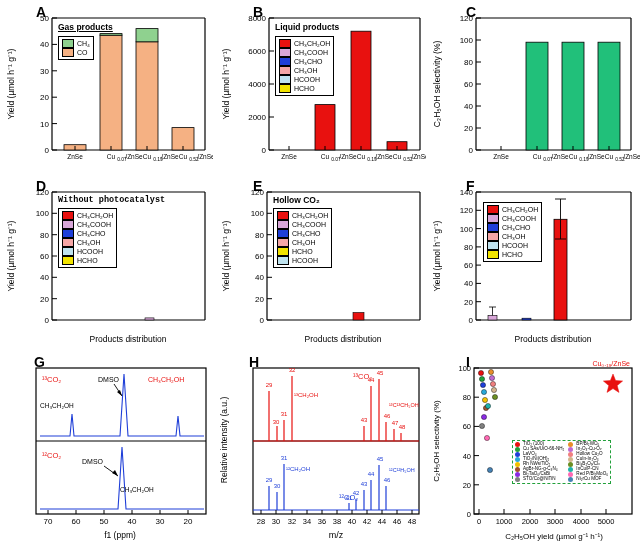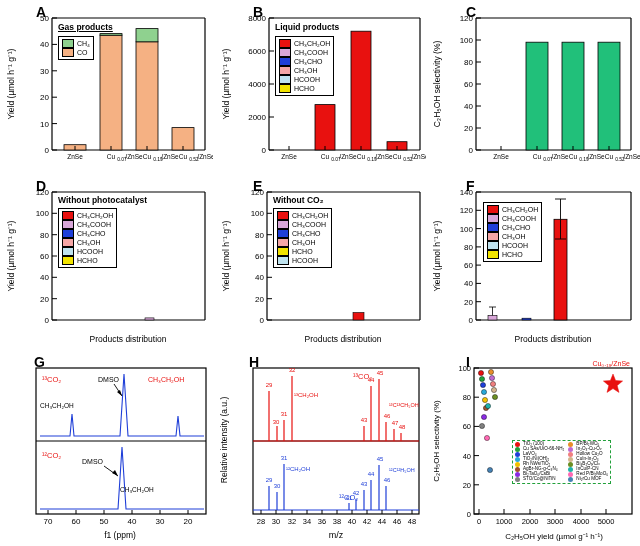--- a/index.html
+++ b/index.html
@@ -235,21 +235,21 @@
           <text x="49" y="104.3">40</text>
         <text x="49" y="83">60</text>
           <text x="49" y="61.7">80</text>
           <text x="49" y="40.3">100</text>
           <text x="49" y="19">120</text>
       </g>
       <rect x="145" y="141.9" width="9" height="2.1" fill="#d9a7d9" stroke="#000" stroke-width="0.6"></rect>
       <text x="128" y="166" font-size="8.5" text-anchor="middle" font-family="Liberation Sans, sans-serif">Products distribution</text>
       <text x="14" y="80" font-size="8.5" text-anchor="middle" transform="rotate(-90 14 80)" font-family="Liberation Sans, sans-serif">Yield (µmol h⁻¹ g⁻¹)</text>
     </svg>
-    <div class="ttl" style="left:58px;top:19px;">Without photocatalyst</div>
+    <div class="ttl" style="left:58px;top:19px;font-family:Liberation Mono, monospace;">Without photocatalyst</div>
     <div class="legend-box" style="left:58px;top:32px;">
       <div class="legend-row">
           <span class="legend-sw" style="background:#e8110f"></span>
           <span class="legend-txt">CH₃CH₂OH</span>
         </div>
       <div class="legend-row">
           <span class="legend-sw" style="background:#d9a7d9"></span>
           <span class="legend-txt">CH₃COOH</span>
         </div>
       <div class="legend-row">
@@ -293,21 +293,21 @@
           <text x="51" y="104.3">40</text>
         <text x="51" y="83">60</text>
           <text x="51" y="61.7">80</text>
           <text x="51" y="40.3">100</text>
           <text x="51" y="19">120</text>
       </g>
       <rect x="140" y="136.5" width="11" height="7.5" fill="#e8110f" stroke="#000" stroke-width="0.6"></rect>
       <text x="130" y="166" font-size="8.5" text-anchor="middle" font-family="Liberation Sans, sans-serif">Products distribution</text>
       <text x="16" y="80" font-size="8.5" text-anchor="middle" transform="rotate(-90 16 80)" font-family="Liberation Sans, sans-serif">Yield (µmol h⁻¹ g⁻¹)</text>
     </svg>
-    <div class="ttl" style="left:60px;top:19px;">Without CO₂</div>
+    <div class="ttl" style="left:60px;top:19px;">Hollow CO₂</div>
     <div class="legend-box" style="left:60px;top:32px;">
       <div class="legend-row">
           <span class="legend-sw" style="background:#e8110f"></span>
           <span class="legend-txt">CH₃CH₂OH</span>
         </div>
       <div class="legend-row">
           <span class="legend-sw" style="background:#d9a7d9"></span>
           <span class="legend-txt">CH₃COOH</span>
         </div>
       <div class="legend-row">

